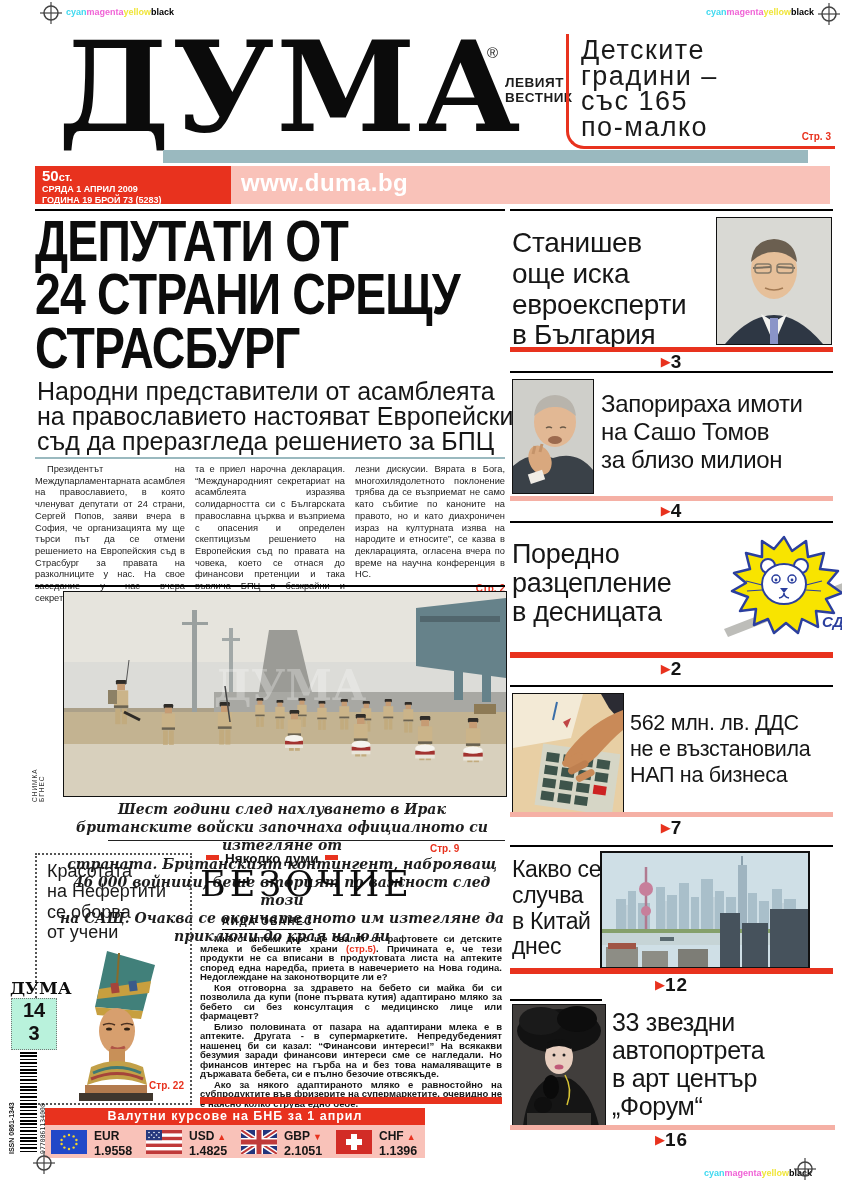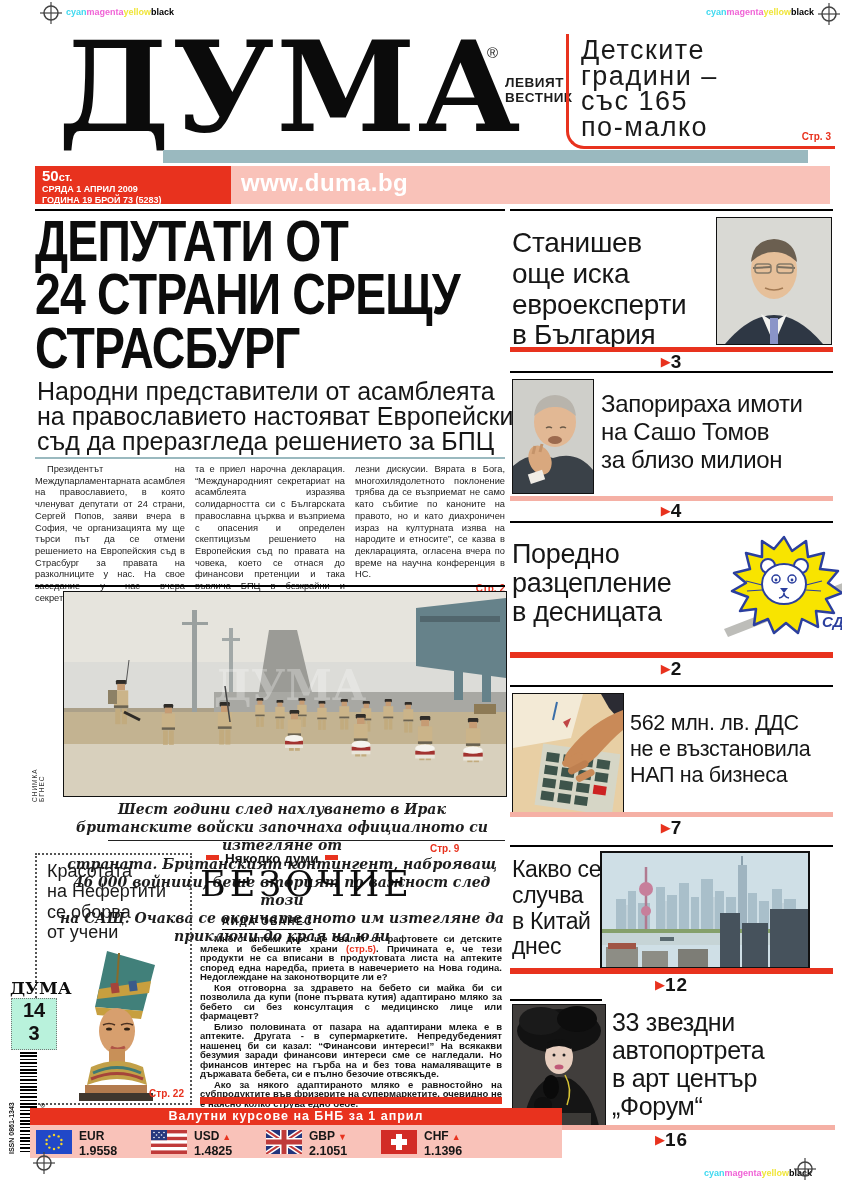--- a/index.html
+++ b/index.html
@@ -374,21 +374,21 @@
       <ellipse cx="54" cy="86" rx="3" ry="1.6" fill="#2e2013"></ellipse>
       <ellipse cx="72" cy="86" rx="3" ry="1.6" fill="#2e2013"></ellipse>
       <path d="M56 104 Q62 108 70 104" stroke="#b05546" stroke-width="3" fill="none"></path>
       <rect x="54" y="106" width="16" height="18" fill="#c89058"></rect>
       <path d="M36 124 Q62 112 88 124 L92 142 Q62 130 32 142 Z" fill="#c2a048"></path>
       <path d="M38 130 Q62 119 86 130" stroke="#3f7a74" stroke-width="3" fill="none"></path>
       <path d="M36 136 Q62 125 88 136" stroke="#a5443a" stroke-width="3" fill="none"></path>
       <rect x="30" y="142" width="62" height="10" fill="#b37b4e"></rect>
       <rect x="24" y="150" width="74" height="8" fill="#40372e"></rect>
     </svg>
-    <div class="abs pgref" style="right:6px;bottom:4px;">Стр. 22</div>
+    <div class="abs pgref" style="right:6px;bottom:12px;">Стр. 22</div>
   </div>
 
   <div class="abs serif" style="left:10px;top:978px;font-size:17px;font-weight:bold;color:#0d0d0d;">ДУМА</div>
   <div class="abs pre" style="left:11px;top:998px;width:46px;height:52px;background:#b9f2dc;border:1px dotted #777;box-sizing:border-box;text-align:center;font-size:20px;font-weight:bold;line-height:1.15;color:#111;">14
 3</div>
   <div class="abs" style="left:8px;top:1052px;width:46px;height:102px;">
     <span class="abs vtext" style="left:0;top:0;height:102px;font-size:7px;font-weight:bold;color:#111;">ISSN 0861-1343</span>
     <div class="abs" style="left:12px;top:0;width:17px;height:102px;background:repeating-linear-gradient(180deg,#000 0 1.6px,#fff 1.6px 3.4px);"></div>
     <span class="abs vtext mono" style="left:31px;top:0;height:102px;font-size:6.5px;color:#111;">9770861134008</span>
   </div>
@@ -397,21 +397,21 @@
   <div class="abs serif" style="left:200px;top:864px;font-size:35px;letter-spacing:4px;color:#0d0d0d;">БЕЗОЧИЕ</div>
   <div class="abs" style="left:222px;top:916px;font-size:10px;font-weight:bold;letter-spacing:1.5px;border-bottom:1.5px solid #000;padding-bottom:2px;color:#141414;">АИДА ОВАНЕС</div>
   <div class="abs" style="left:200px;top:934px;width:302px;font-size:9.5px;font-weight:bold;line-height:1.0;text-align:justify;color:#161616;">
     <p style="margin:0 0 1px 0;text-indent:14px;"><span>Много аптеки днес ще свалят от рафтовете си детските млека и бебешките храни </span><span class="red">(стр.5)</span><span>. Причината е, че тези продукти не са вписани в продуктовата листа на аптеките според една наредба, приета в навечерието на Нова година. Недоглеждане на законотворците ли е?</span></p>
     <p style="margin:0 0 1px 0;text-indent:14px;">Коя отговорна за здравето на бебето си майка би си позволила да купи (поне първата кутия) адаптирано мляко за бебето си без консултация с медицинско лице или фармацевт?</p>
     <p style="margin:0 0 1px 0;text-indent:14px;">Близо половината от пазара на адаптирани млека е в аптеките. Другата - в супермаркетите. Непредубеденият нашенец би си казал: “Финансови интереси!” На всякакви безумия заради финансови интереси сме се нагледали. Но финансов интерес на гърба на и без това намаляващите в държавата бебета, си е пълно безочие отвсякъде.</p>
     <p style="margin:0;text-indent:14px;">Ако за някого адаптираното мляко е равностойно на субпродуктите във фризерите на супермаркетите, очевидно не е наясно колко струва едно бебе.</p>
   </div>
   <div class="abs" style="left:200px;top:1097px;width:302px;height:7px;background:#e8321e;"></div>
 
-  <div class="abs" style="left:30px;top:1108px;width:532px;">
+  <div class="abs" style="left:45px;top:1108px;width:380px;">
     <div style="height:17px;background:#e8321e;color:#fff;font-size:12.5px;font-weight:bold;text-align:center;letter-spacing:1px;line-height:17px;">Валутни курсове на БНБ за 1 април</div>
     <div style="height:33px;background:#f9c2b9;display:flex;align-items:center;">
       <div class="currcell">
         <svg width="36" height="24" viewBox="0 0 36 24">
             <rect width="36" height="24" fill="#2148c8"></rect>
             <g fill="#f5d528">
               <circle cx="18" cy="5" r="1.2"></circle>
               <circle cx="22.6" cy="6.4" r="1.2"></circle>
               <circle cx="25.4" cy="10" r="1.2"></circle>
               <circle cx="25.4" cy="14" r="1.2"></circle>

